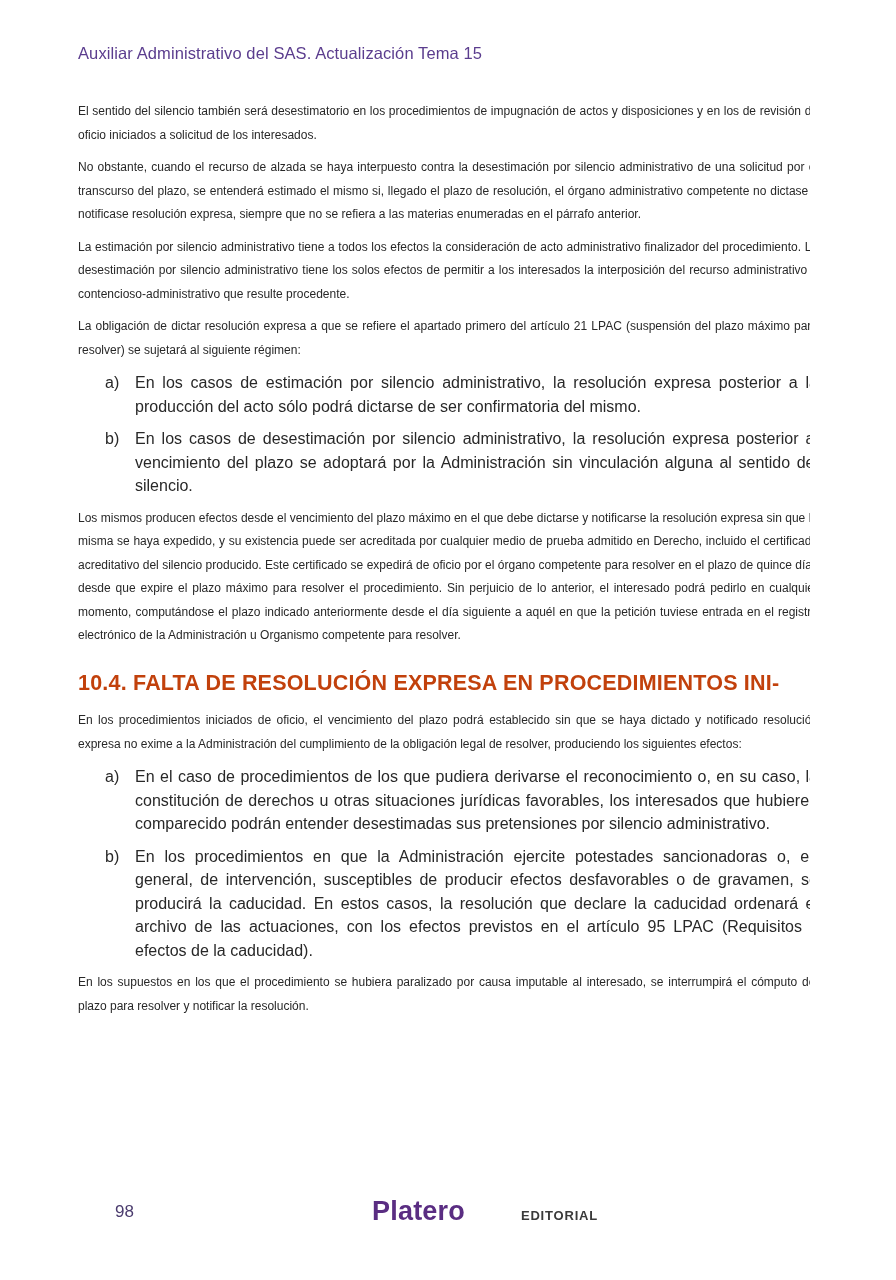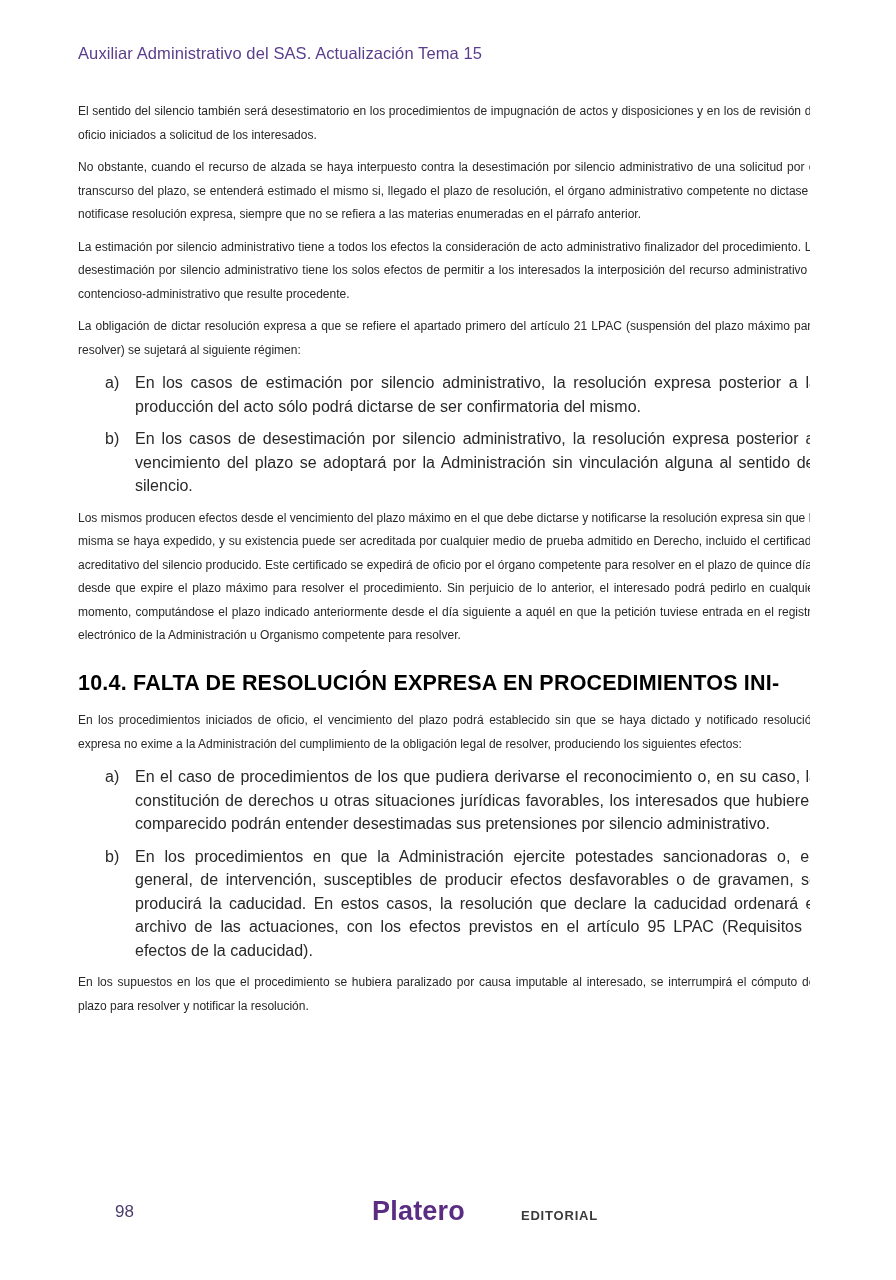--- a/index.html
+++ b/index.html
@@ -50,21 +50,21 @@
     flex: 0 0 30px;
     margin-left: 27px;
     text-align: left;
   }
   .list-item .item-text {
     flex: 1;
     text-align: justify;
     hyphens: auto;
   }
   h2.section-heading {
-    color: #000000;
+    color: #c2410c;
     font-size: 21.5px;
     font-weight: bold;
     line-height: 27.5px;
     margin: 22px 0 12px 0;
     letter-spacing: 0.2px;
   }
   .footer {
     position: absolute;
     left: 0;
     top: 1196px;

